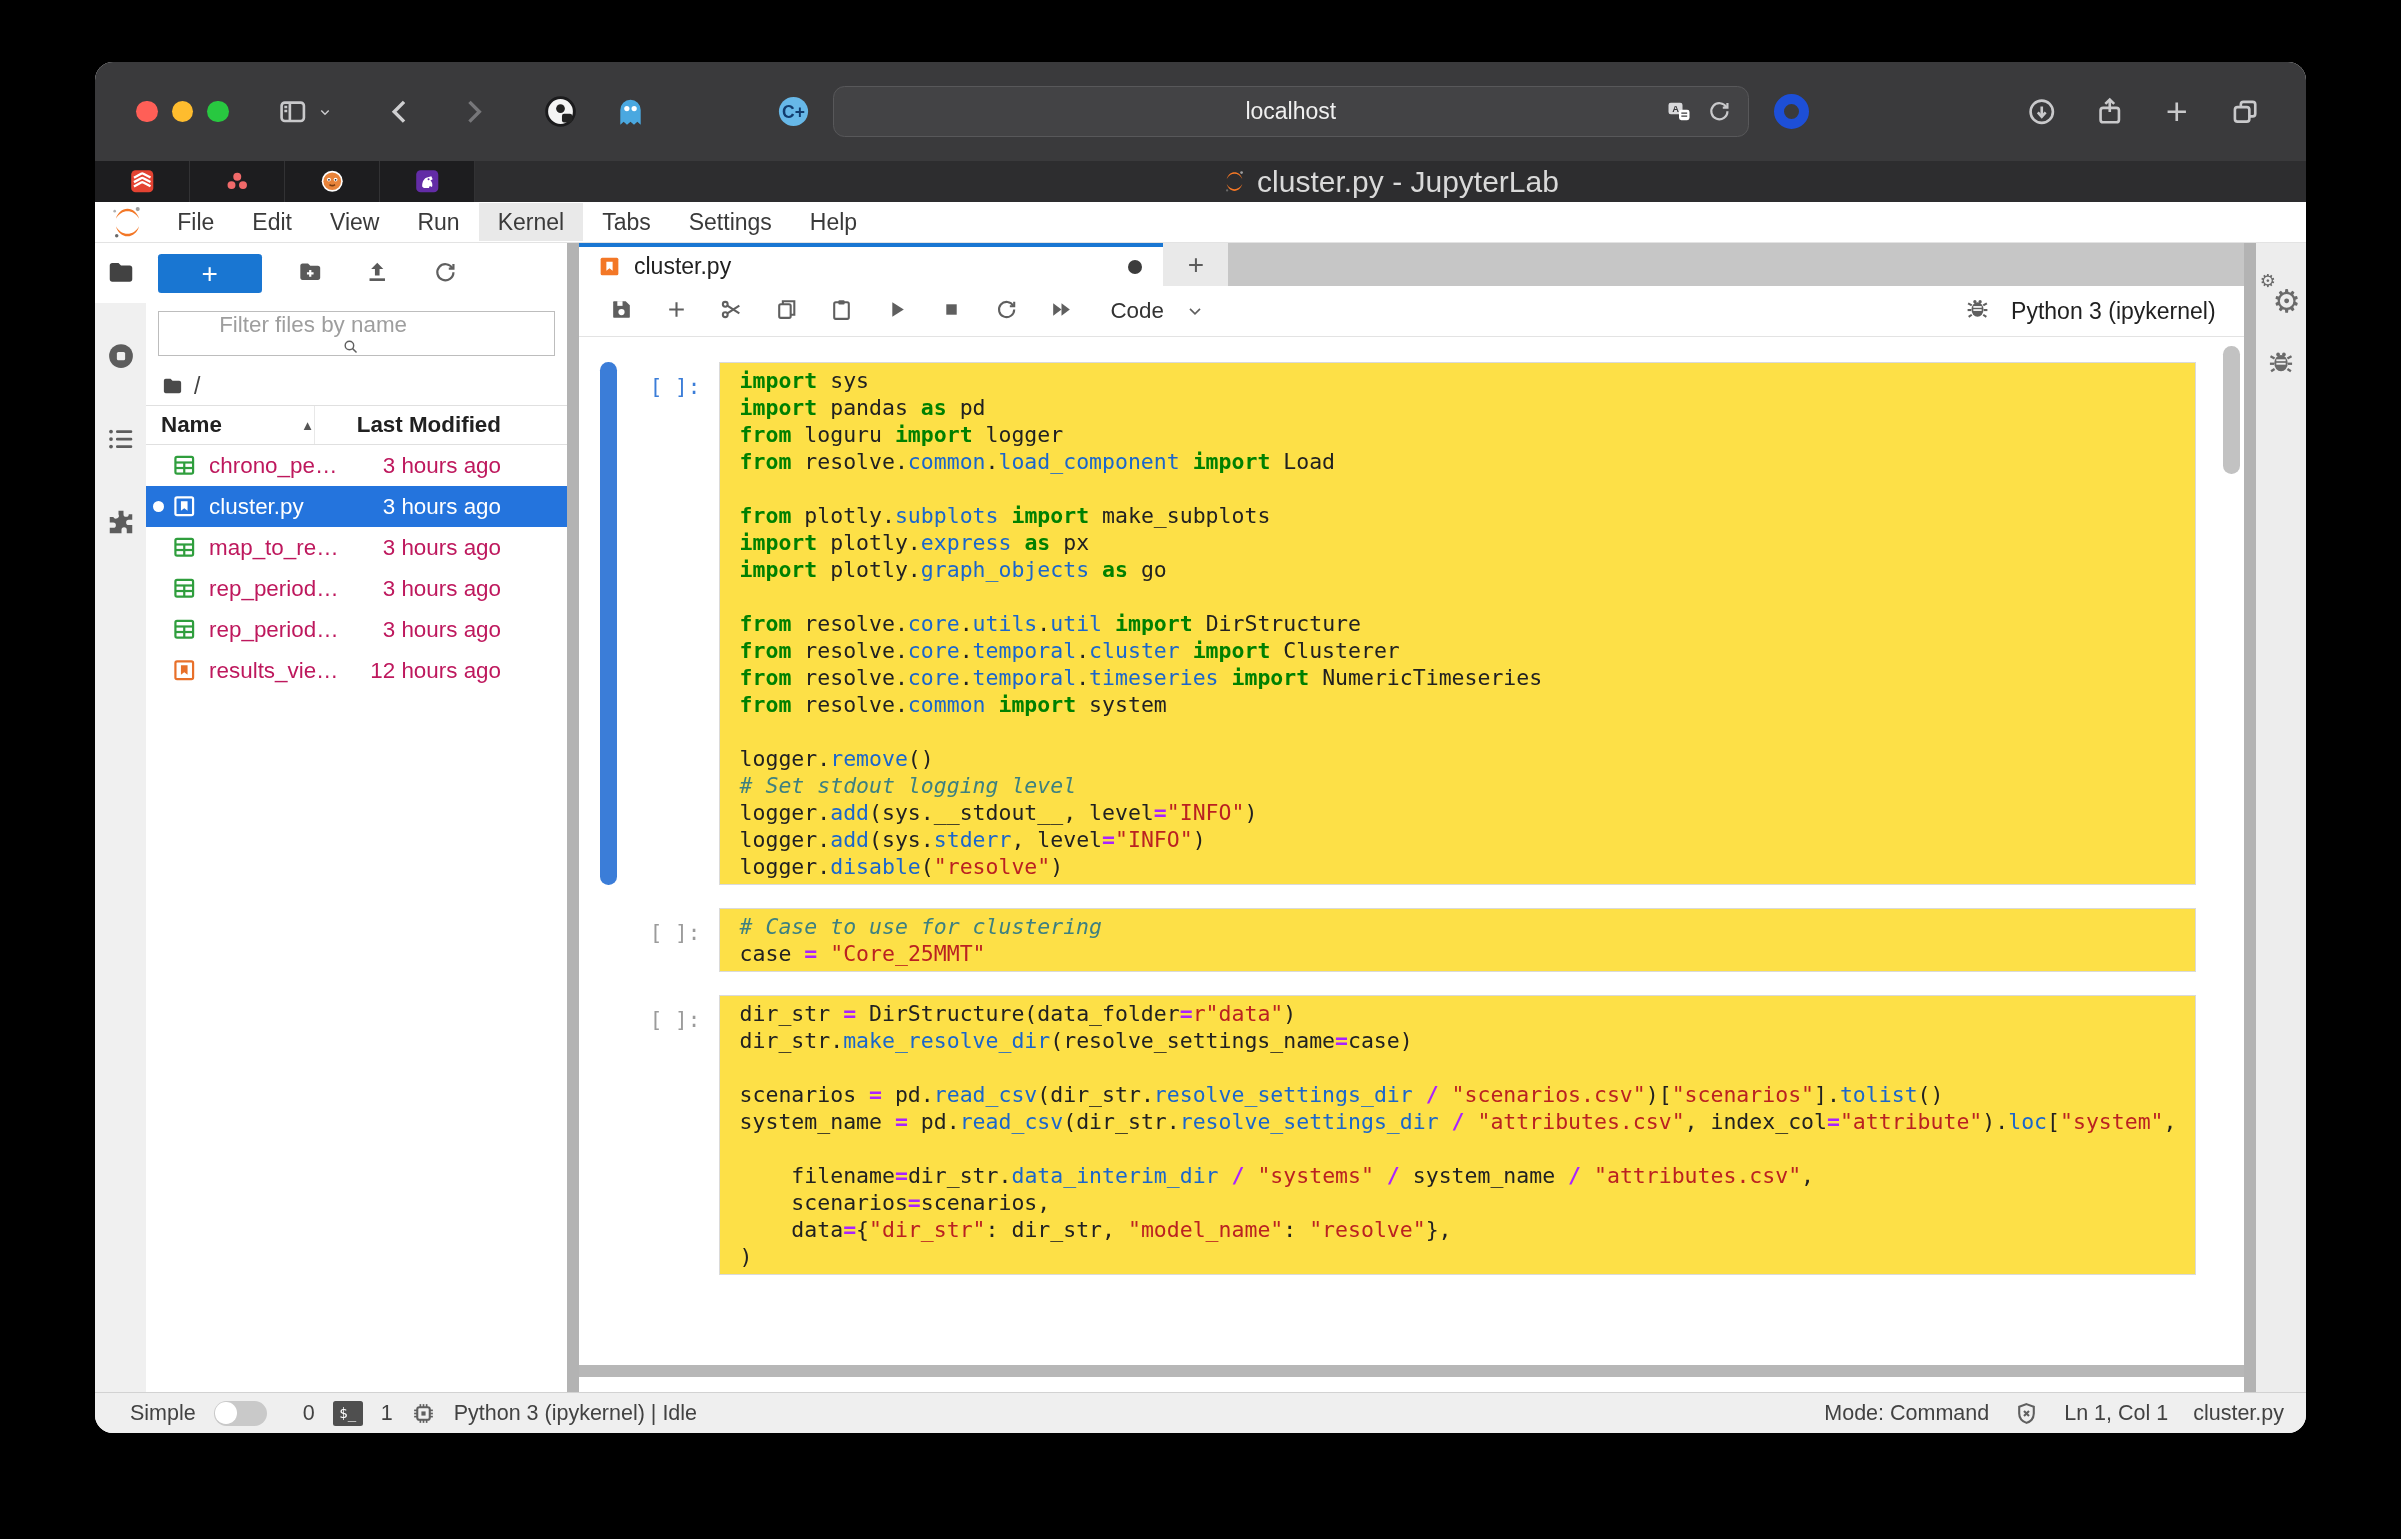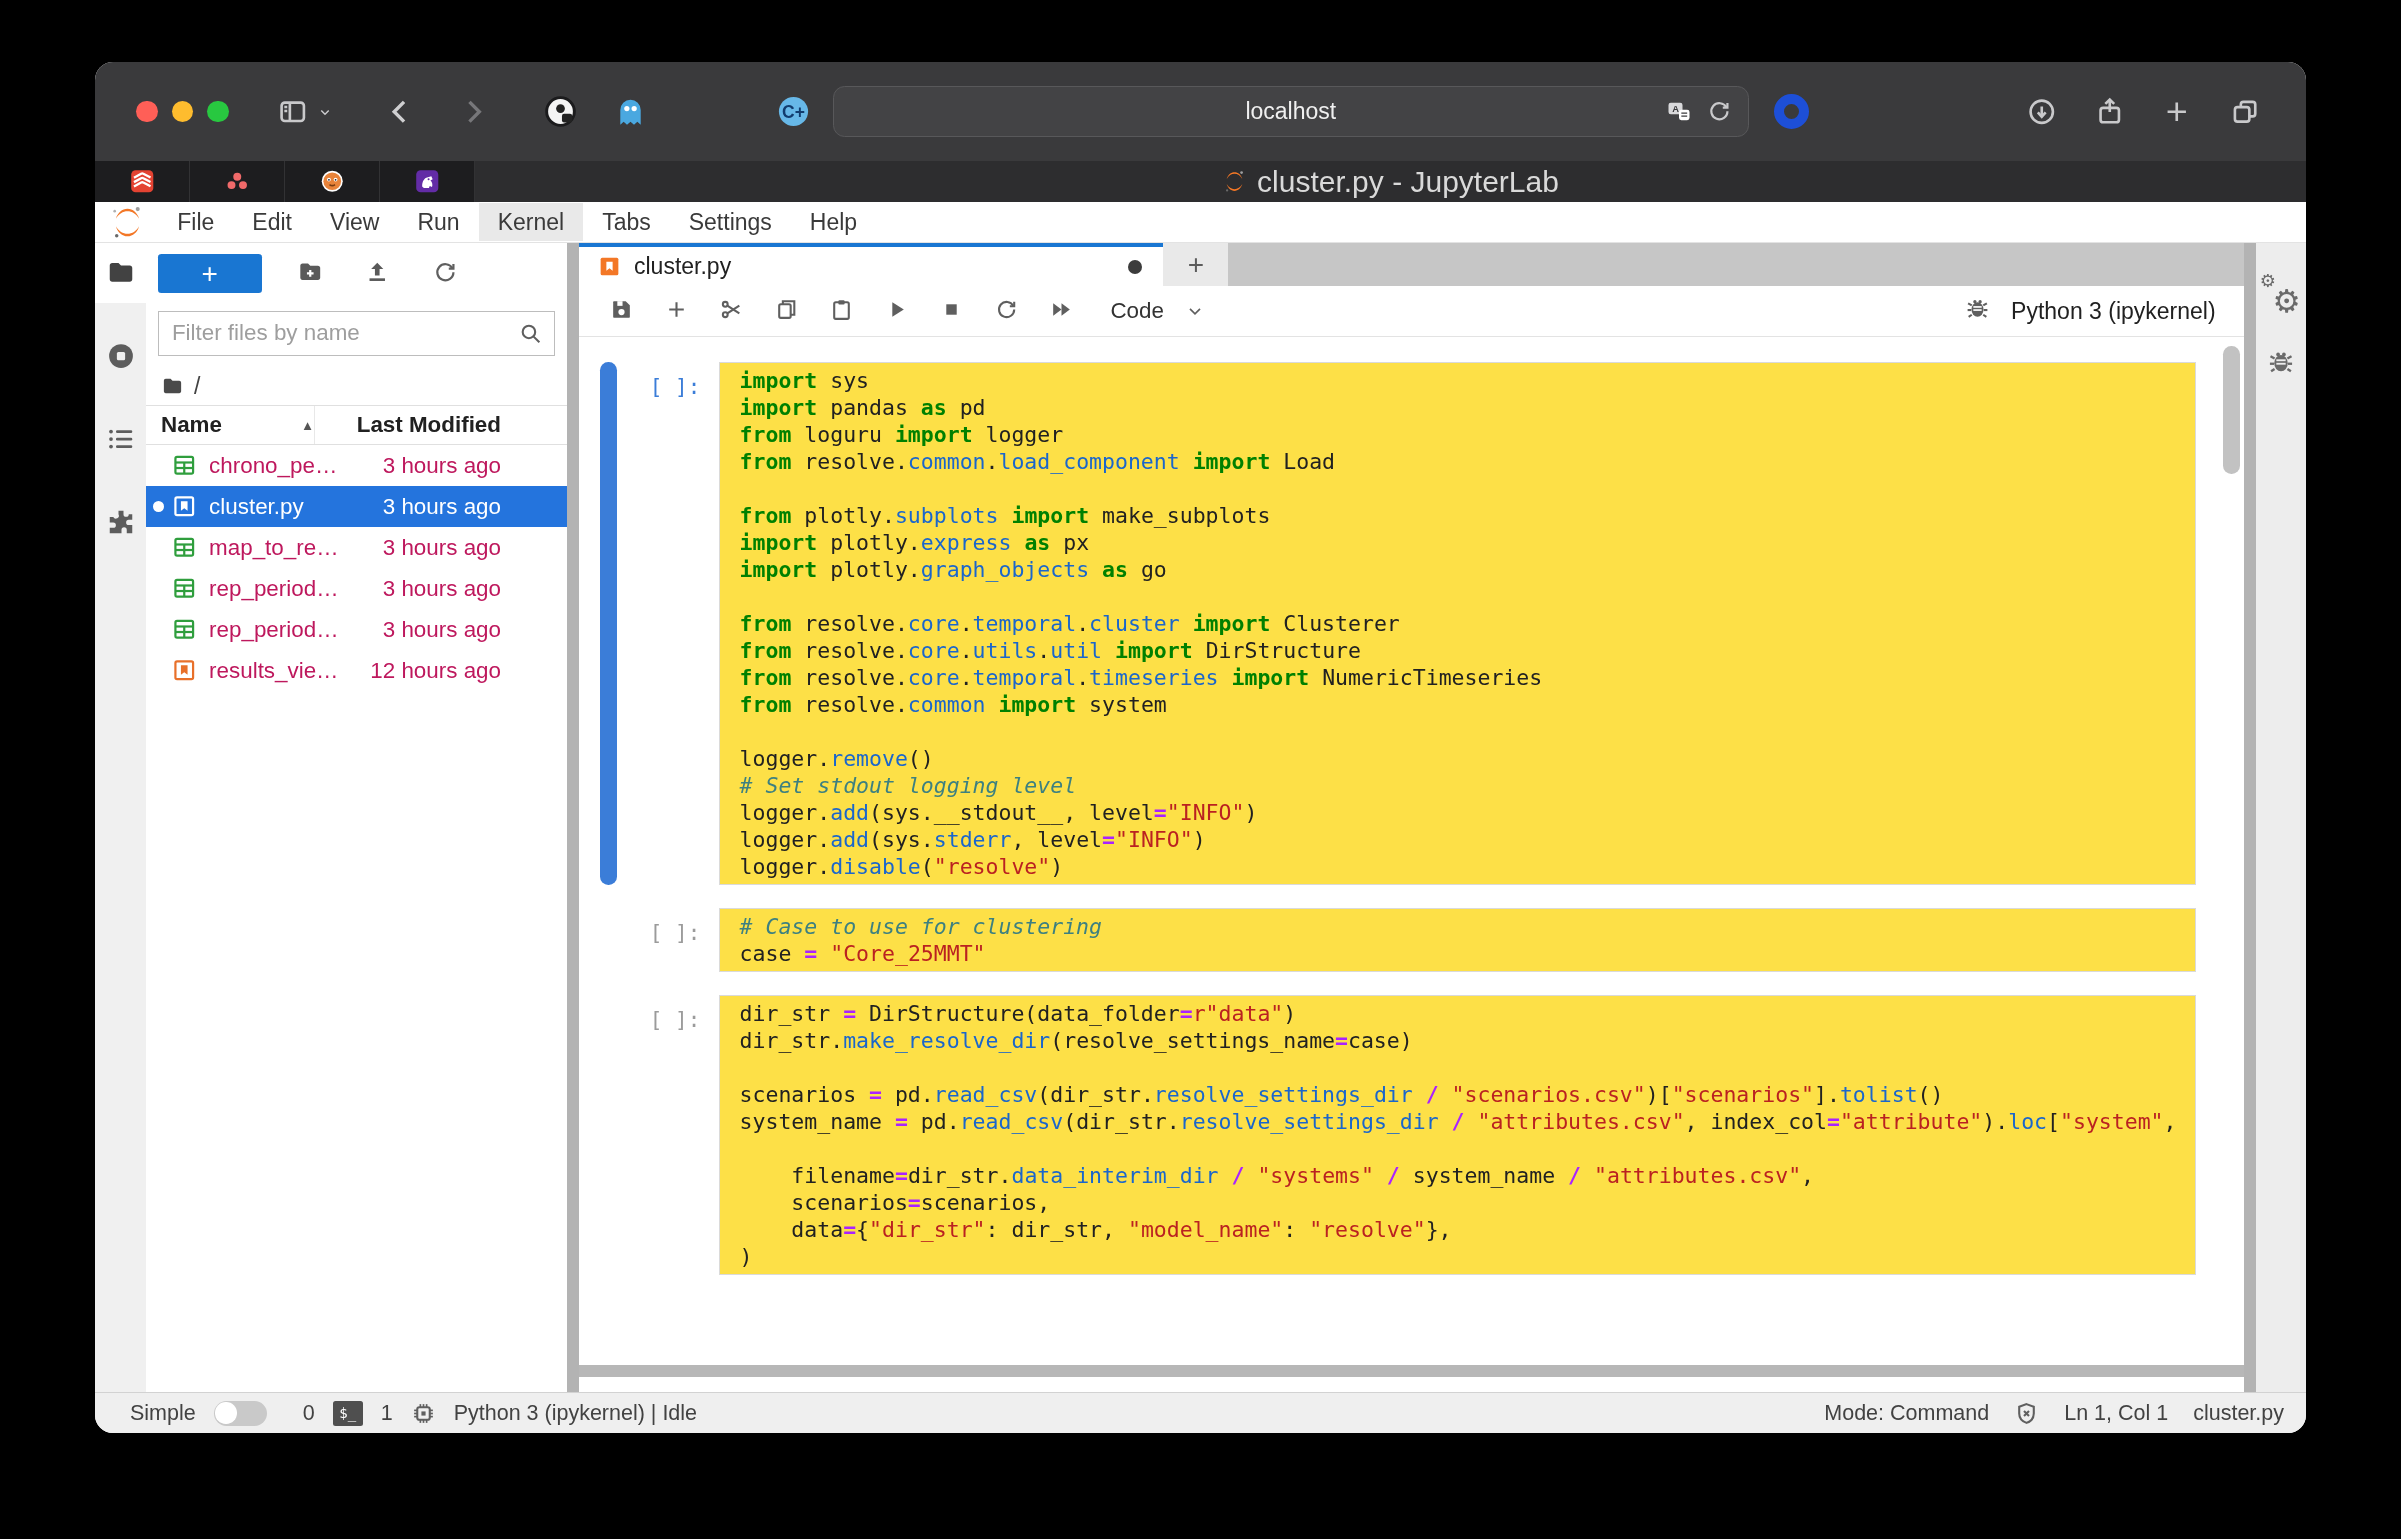--- a/index.html
+++ b/index.html
@@ -42,21 +42,21 @@
   .act-item { width:51px; height:60px; display:flex; align-items:center; justify-content:center; }
   .act-item.active { background:#fff; }
   .act-item svg { width:30px; height:30px; }
   .act-item + .act-item { margin-top:23px; }
 
   .file-panel { width:421px; background:#fff; flex:0 0 auto; display:flex; flex-direction:column; }
   .fb-toolbar { height:61px; display:flex; align-items:center; padding:0 11.6px; }
   .new-launcher-btn { width:104px; height:39px; background:#1976d2; border:none; border-radius:3.3px; color:#fff; font-size:28px; line-height:33px; }
   .fb-tools { display:flex; gap:41px; margin-left:35px; }
   .fb-tools svg { width:26.5px; height:26.5px; }
-  .fb-filter { margin:6.6px 11.6px 11.6px; height:45px; border:1.7px solid #bdbdbd; display:flex; align-items:center; }
+  .fb-filter { margin:6.6px 11.6px 11.6px; height:45px; border:1.7px solid #bdbdbd; display:flex; align-items:center;flex-direction:column; }
   .fb-filter input { flex:1; border:none; outline:none; font-size:22.4px; padding-left:13.3px; color:#333; font-family:"Liberation Sans",sans-serif; }
   .fb-filter input::placeholder { color:#9e9e9e; }
   .fb-filter svg { width:25px; height:25px; margin-right:11.6px; }
   .fb-crumb { height:38px; display:flex; align-items:center; gap:10px; padding-left:15px; font-size:23px; color:#424242; }
   .fb-crumb svg { width:23px; height:23px; }
   .fb-headers { height:40px; display:flex; align-items:center; border-top:1.7px solid #e0e0e0; border-bottom:1.7px solid #e0e0e0; font-size:22.4px; color:#212121; font-weight:bold; }
   .fbh-name { flex:0 0 162px; padding-left:15px; display:flex; align-items:center;gap:36px; }
   .fbh-sort { font-size:13.3px; color:#555; margin-left:43px; }
   .fbh-mod { flex:1; text-align:left; padding-right:66px; border-left:1.7px solid #e8e8e8; height:100%; display:flex; align-items:center; justify-content:flex-end; }
   .fb-row { height:41px; display:flex; align-items:center; font-size:22.4px; color:#be185d; }
@@ -520,22 +520,22 @@
                 <div class="cell-editor">
                   <div class="line"><span class="tok k">import</span><span class="tok t"> sys</span></div>
                   <div class="line"><span class="tok k">import</span><span class="tok t"> pandas </span><span class="tok k">as</span><span class="tok t"> pd</span></div>
                   <div class="line"><span class="tok k">from</span><span class="tok t"> loguru </span><span class="tok k">import</span><span class="tok t"> logger</span></div>
                   <div class="line"><span class="tok k">from</span><span class="tok t"> resolve.</span><span class="tok p">common</span><span class="tok t">.</span><span class="tok p">load_component</span><span class="tok t"> </span><span class="tok k">import</span><span class="tok t"> Load</span></div>
                   <div class="line"></div>
                   <div class="line"><span class="tok k">from</span><span class="tok t"> plotly.</span><span class="tok p">subplots</span><span class="tok t"> </span><span class="tok k">import</span><span class="tok t"> make_subplots</span></div>
                   <div class="line"><span class="tok k">import</span><span class="tok t"> plotly.</span><span class="tok p">express</span><span class="tok t"> </span><span class="tok k">as</span><span class="tok t"> px</span></div>
                   <div class="line"><span class="tok k">import</span><span class="tok t"> plotly.</span><span class="tok p">graph_objects</span><span class="tok t"> </span><span class="tok k">as</span><span class="tok t"> go</span></div>
                   <div class="line"></div>
+                  <div class="line"><span class="tok k">from</span><span class="tok t"> resolve.</span><span class="tok p">core</span><span class="tok t">.</span><span class="tok p">utils</span><span class="tok t">.</span><span class="tok p">util</span><span class="tok t"> </span><span class="tok k">import</span><span class="tok t"> DirStructure</span></div>
                   <div class="line"><span class="tok k">from</span><span class="tok t"> resolve.</span><span class="tok p">core</span><span class="tok t">.</span><span class="tok p">temporal</span><span class="tok t">.</span><span class="tok p">cluster</span><span class="tok t"> </span><span class="tok k">import</span><span class="tok t"> Clusterer</span></div>
-                  <div class="line"><span class="tok k">from</span><span class="tok t"> resolve.</span><span class="tok p">core</span><span class="tok t">.</span><span class="tok p">utils</span><span class="tok t">.</span><span class="tok p">util</span><span class="tok t"> </span><span class="tok k">import</span><span class="tok t"> DirStructure</span></div>
                   <div class="line"><span class="tok k">from</span><span class="tok t"> resolve.</span><span class="tok p">core</span><span class="tok t">.</span><span class="tok p">temporal</span><span class="tok t">.</span><span class="tok p">timeseries</span><span class="tok t"> </span><span class="tok k">import</span><span class="tok t"> NumericTimeseries</span></div>
                   <div class="line"><span class="tok k">from</span><span class="tok t"> resolve.</span><span class="tok p">common</span><span class="tok t"> </span><span class="tok k">import</span><span class="tok t"> system</span></div>
                   <div class="line"></div>
                   <div class="line"><span class="tok t">logger.</span><span class="tok p">remove</span><span class="tok t">()</span></div>
                   <div class="line"><span class="tok c"># Set stdout logging level</span></div>
                   <div class="line"><span class="tok t">logger.</span><span class="tok p">add</span><span class="tok t">(sys.__stdout__, level</span><span class="tok o">=</span><span class="tok s">"INFO"</span><span class="tok t">)</span></div>
                   <div class="line"><span class="tok t">logger.</span><span class="tok p">add</span><span class="tok t">(sys.</span><span class="tok p">stderr</span><span class="tok t">, level</span><span class="tok o">=</span><span class="tok s">"INFO"</span><span class="tok t">)</span></div>
                   <div class="line"><span class="tok t">logger.</span><span class="tok p">disable</span><span class="tok t">(</span><span class="tok s">"resolve"</span><span class="tok t">)</span></div>
                 </div>
               </div>

